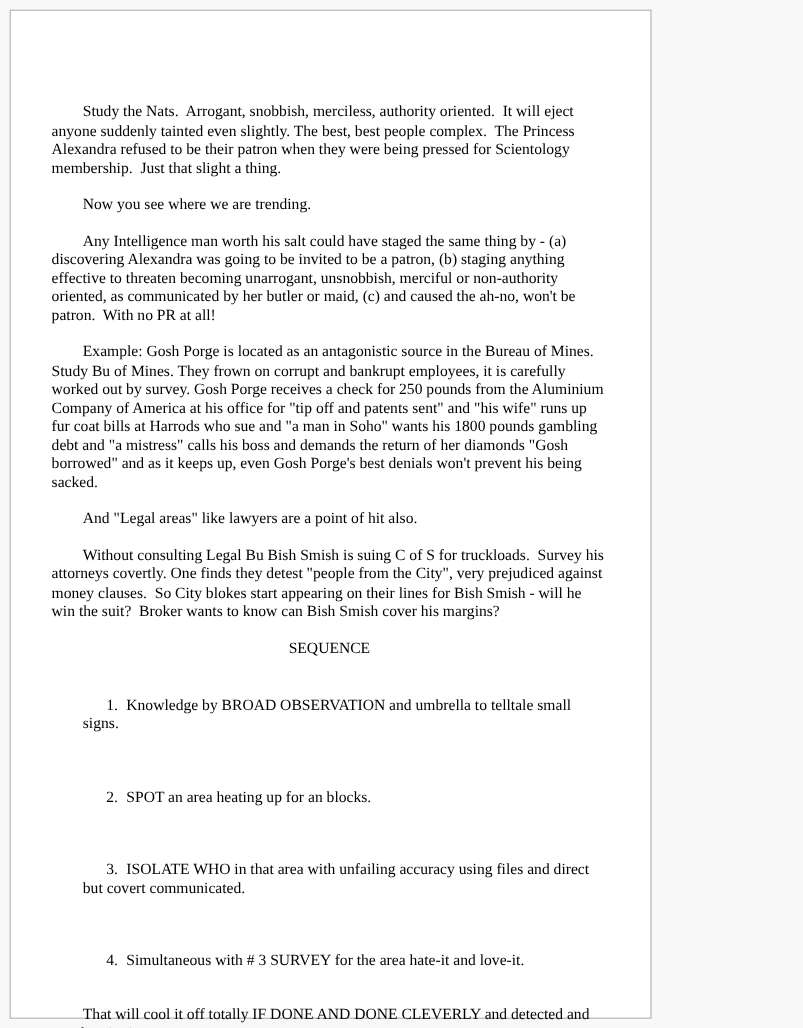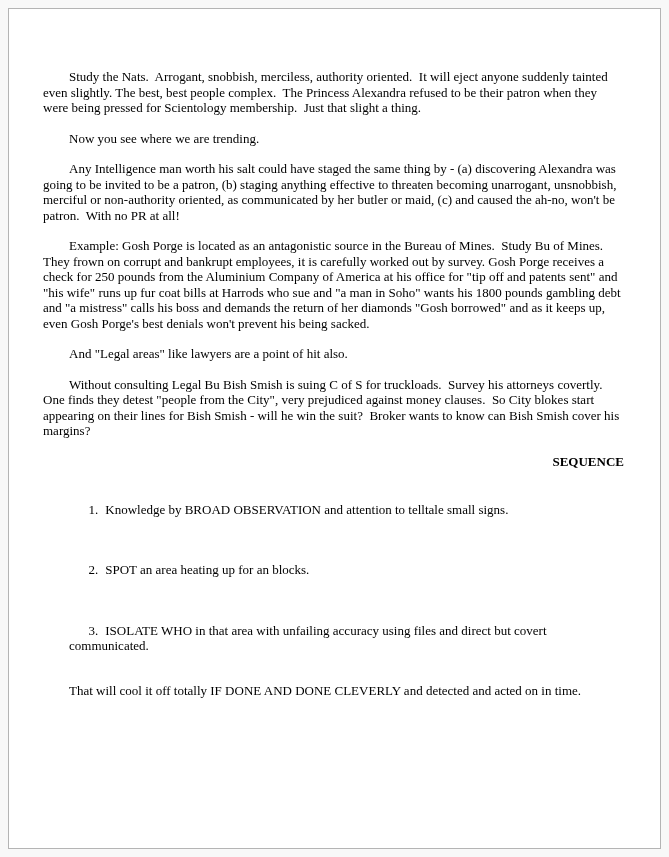--- a/index.html
+++ b/index.html
@@ -7,41 +7,41 @@
     padding: 0;
     width: 669px;
     height: 857px;
     background: #f8f8f8;
     overflow: hidden;
   }
   .page {
     position: absolute;
     left: 8px;
     top: 8px;
-    width: 653px;
+    width: 535px;
     height: 841px;
     box-sizing: border-box;
     background: #ffffff;
     border: 1px solid #b4b4b4;
-    padding: 60px 36px 0 34px;
+    padding: 76px 36px 0 34px;
     font-family: "Liberation Serif", "DejaVu Serif", serif;
     font-size: 13px;
     line-height: 15.5px;
     color: #000000;
   }
   .para {
     margin: 0 0 15px 0;
     text-indent: 26px;
     white-space: pre-wrap;
   }
   .heading {
     margin: 11px 0 17px 0;
-    text-align: right;
+    text-align: center;
     font-size: 13px;
-    font-weight: bold;
+    font-weight: normal;
     line-height: 15.5px;
   }
   .seq-list {
     margin: 0;
   }
   .seq-item {
     margin: 0 0 14px 0;
     padding-left: 26px;
     white-space: pre-wrap;
   }
@@ -63,24 +63,27 @@
   <p class="para">Now you see where we are trending.</p>
   <p class="para">Any Intelligence man worth his salt could have staged the same thing by - (a) discovering Alexandra was going to be invited to be a patron, (b) staging anything effective to threaten becoming unarrogant, unsnobbish, merciful or non-authority oriented, as communicated by her butler or maid, (c) and caused the ah-no, won't be patron.  With no PR at all!</p>
   <p class="para">Example: Gosh Porge is located as an antagonistic source in the Bureau of Mines.  Study Bu of Mines. They frown on corrupt and bankrupt employees, it is carefully worked out by survey. Gosh Porge receives a check for 250 pounds from the Aluminium Company of America at his office for "tip off and patents sent" and "his wife" runs up fur coat bills at Harrods who sue and "a man in Soho" wants his 1800 pounds gambling debt and "a mistress" calls his boss and demands the return of her diamonds "Gosh borrowed" and as it keeps up, even Gosh Porge's best denials won't prevent his being sacked.</p>
   <p class="para">And "Legal areas" like lawyers are a point of hit also.</p>
   <p class="para">Without consulting Legal Bu Bish Smish is suing C of S for truckloads.  Survey his attorneys covertly. One finds they detest "people from the City", very prejudiced against money clauses.  So City blokes start appearing on their lines for Bish Smish - will he win the suit?  Broker wants to know can Bish Smish cover his margins?</p>
 
   <h2 class="heading">SEQUENCE</h2>
 
   <div class="seq-list">
     <div class="seq-item">
-      <span class="num">1.</span><span>Knowledge by BROAD OBSERVATION and attention to telltale small signs.</span>
+      <span class="num">1.</span><span>Knowledge by BROAD OBSERVATION and umbrella to telltale small signs.</span>
     </div>
     <div class="seq-item">
       <span class="num">2.</span><span>SPOT an area heating up for an blocks.</span>
     </div>
     <div class="seq-item">
       <span class="num">3.</span><span>ISOLATE WHO in that area with unfailing accuracy using files and direct but covert communicated.</span>
     </div>
+    <div class="seq-item">
+      <span class="num">4.</span><span>Simultaneous with # 3 SURVEY for the area hate-it and love-it.</span>
+    </div>
   </div>
 
   <p class="closing">That will cool it off totally IF DONE AND DONE CLEVERLY and detected and acted on in time.</p>
 </div>
 
 </body></html>

